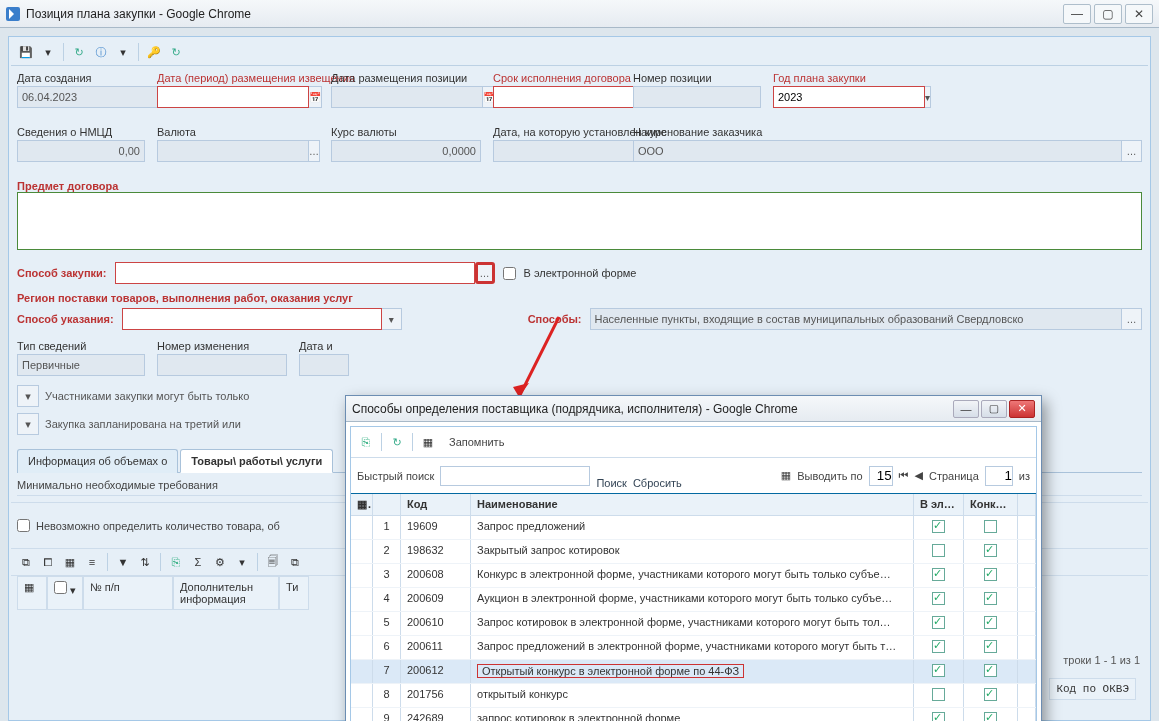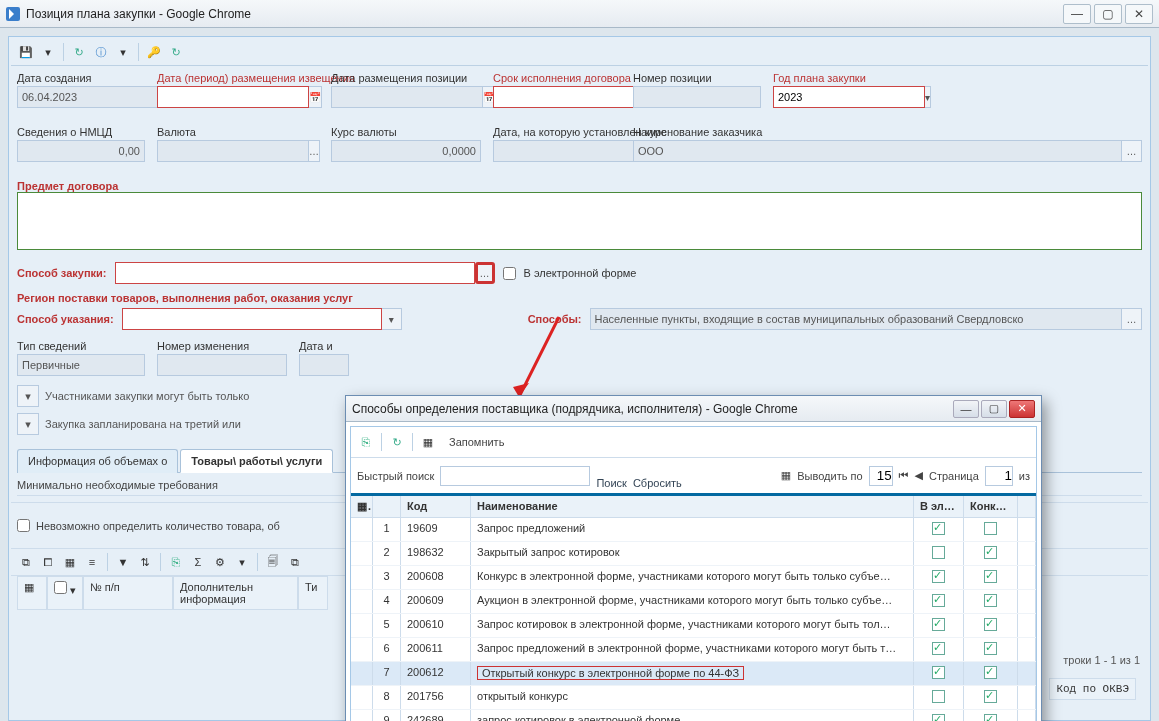--- a/index.html
+++ b/index.html
@@ -70,21 +70,21 @@
   .popup .title .caption { flex:1; font-size:12px; color:#222; }
   .popup .pop-winbtns { display:flex; gap:2px; }
   .popup .pop-winbtn { width:26px; height:18px; border:1px solid #aab; background:linear-gradient(#f2f4f7,#d6dee8); display:flex;align-items:center;justify-content:center; border-radius:2px; font-size:11px; }
   .popup .pop-winbtn.close { background:linear-gradient(#e77,#c33); color:#fff; border-color:#a22; }
 
   .popup-inner { margin:4px; border:1px solid #a5c8e7; flex:1; display:flex; flex-direction:column; background:#fff; }
   .ptoolbar { display:flex; align-items:center; gap:2px; padding:4px; border-bottom:1px solid #cddceb; }
   .pbtn { width:22px; height:22px; display:flex;align-items:center;justify-content:center; border:1px solid transparent; }
   .ptext { padding:0 8px; color:#444; }
 
-  .psearch { display:flex; align-items:center; gap:6px; padding:4px 6px; border-bottom:3px solid #0369a1; font-size:11px; color:#444; }
+  .psearch { display:flex; align-items:center; gap:6px; padding:4px 6px; border-bottom:1px solid #0369a1; font-size:11px; color:#444; }
   .psearch input.sinp { width:150px; height:20px; border:1px solid #b7cadf; }
   .psearch .link { color:#345; cursor:pointer;margin-top:15px; }
 
   .ptable { flex:1; overflow:auto; }
   .pth { display:flex; border-bottom:1px solid #cddceb; background:#eaf2f9; font-weight:bold; }
   .pcell { padding:4px 6px; border-right:1px solid #cddceb; overflow:hidden; white-space:nowrap; text-overflow:ellipsis; font-size:11px; }
   .c0 { width:22px; text-align:center; flex:none; }
   .c1 { width:28px; text-align:center; flex:none; }
   .c2 { width:70px; flex:none; }
   .c3 { flex:1; }
@@ -283,21 +283,21 @@
     <div class="tbtn">▾</div>
     <div class="sep"></div>
     <div class="tbtn">🗐</div>
     <div class="tbtn">⧉</div>
   </div>
 
   <div class="grid-head">
     <div class="gh-cell" style="width:30px">▦</div>
     <div class="gh-cell" style="width:36px"><input type="checkbox" style=""> ▾</div>
     <div class="gh-cell" style="width:90px">№ п/п</div>
-    <div class="gh-cell" style="width:125px">Дополнительн информация</div>
+    <div class="gh-cell" style="width:106px">Дополнительн информация</div>
     <div class="gh-cell" style="width:30px">Ти</div>
   </div>
 
   <div class="grid-row-right-info">троки 1 - 1 из 1</div>
   <div style="position:absolute; right:14px; bottom:20px; border:1px solid #cddceb; padding:4px 6px; background:#eaf2f9;font-family:Liberation Mono, monospace;">Код по ОКВЭ</div>
 
   <div class="arrow">
     <svg width="80" height="120">
       <line x1="60" y1="10" x2="20" y2="90" stroke="#d22" stroke-width="3"></line>
       <polygon points="20,90 30,76 14,80" fill="#d22"></polygon>

